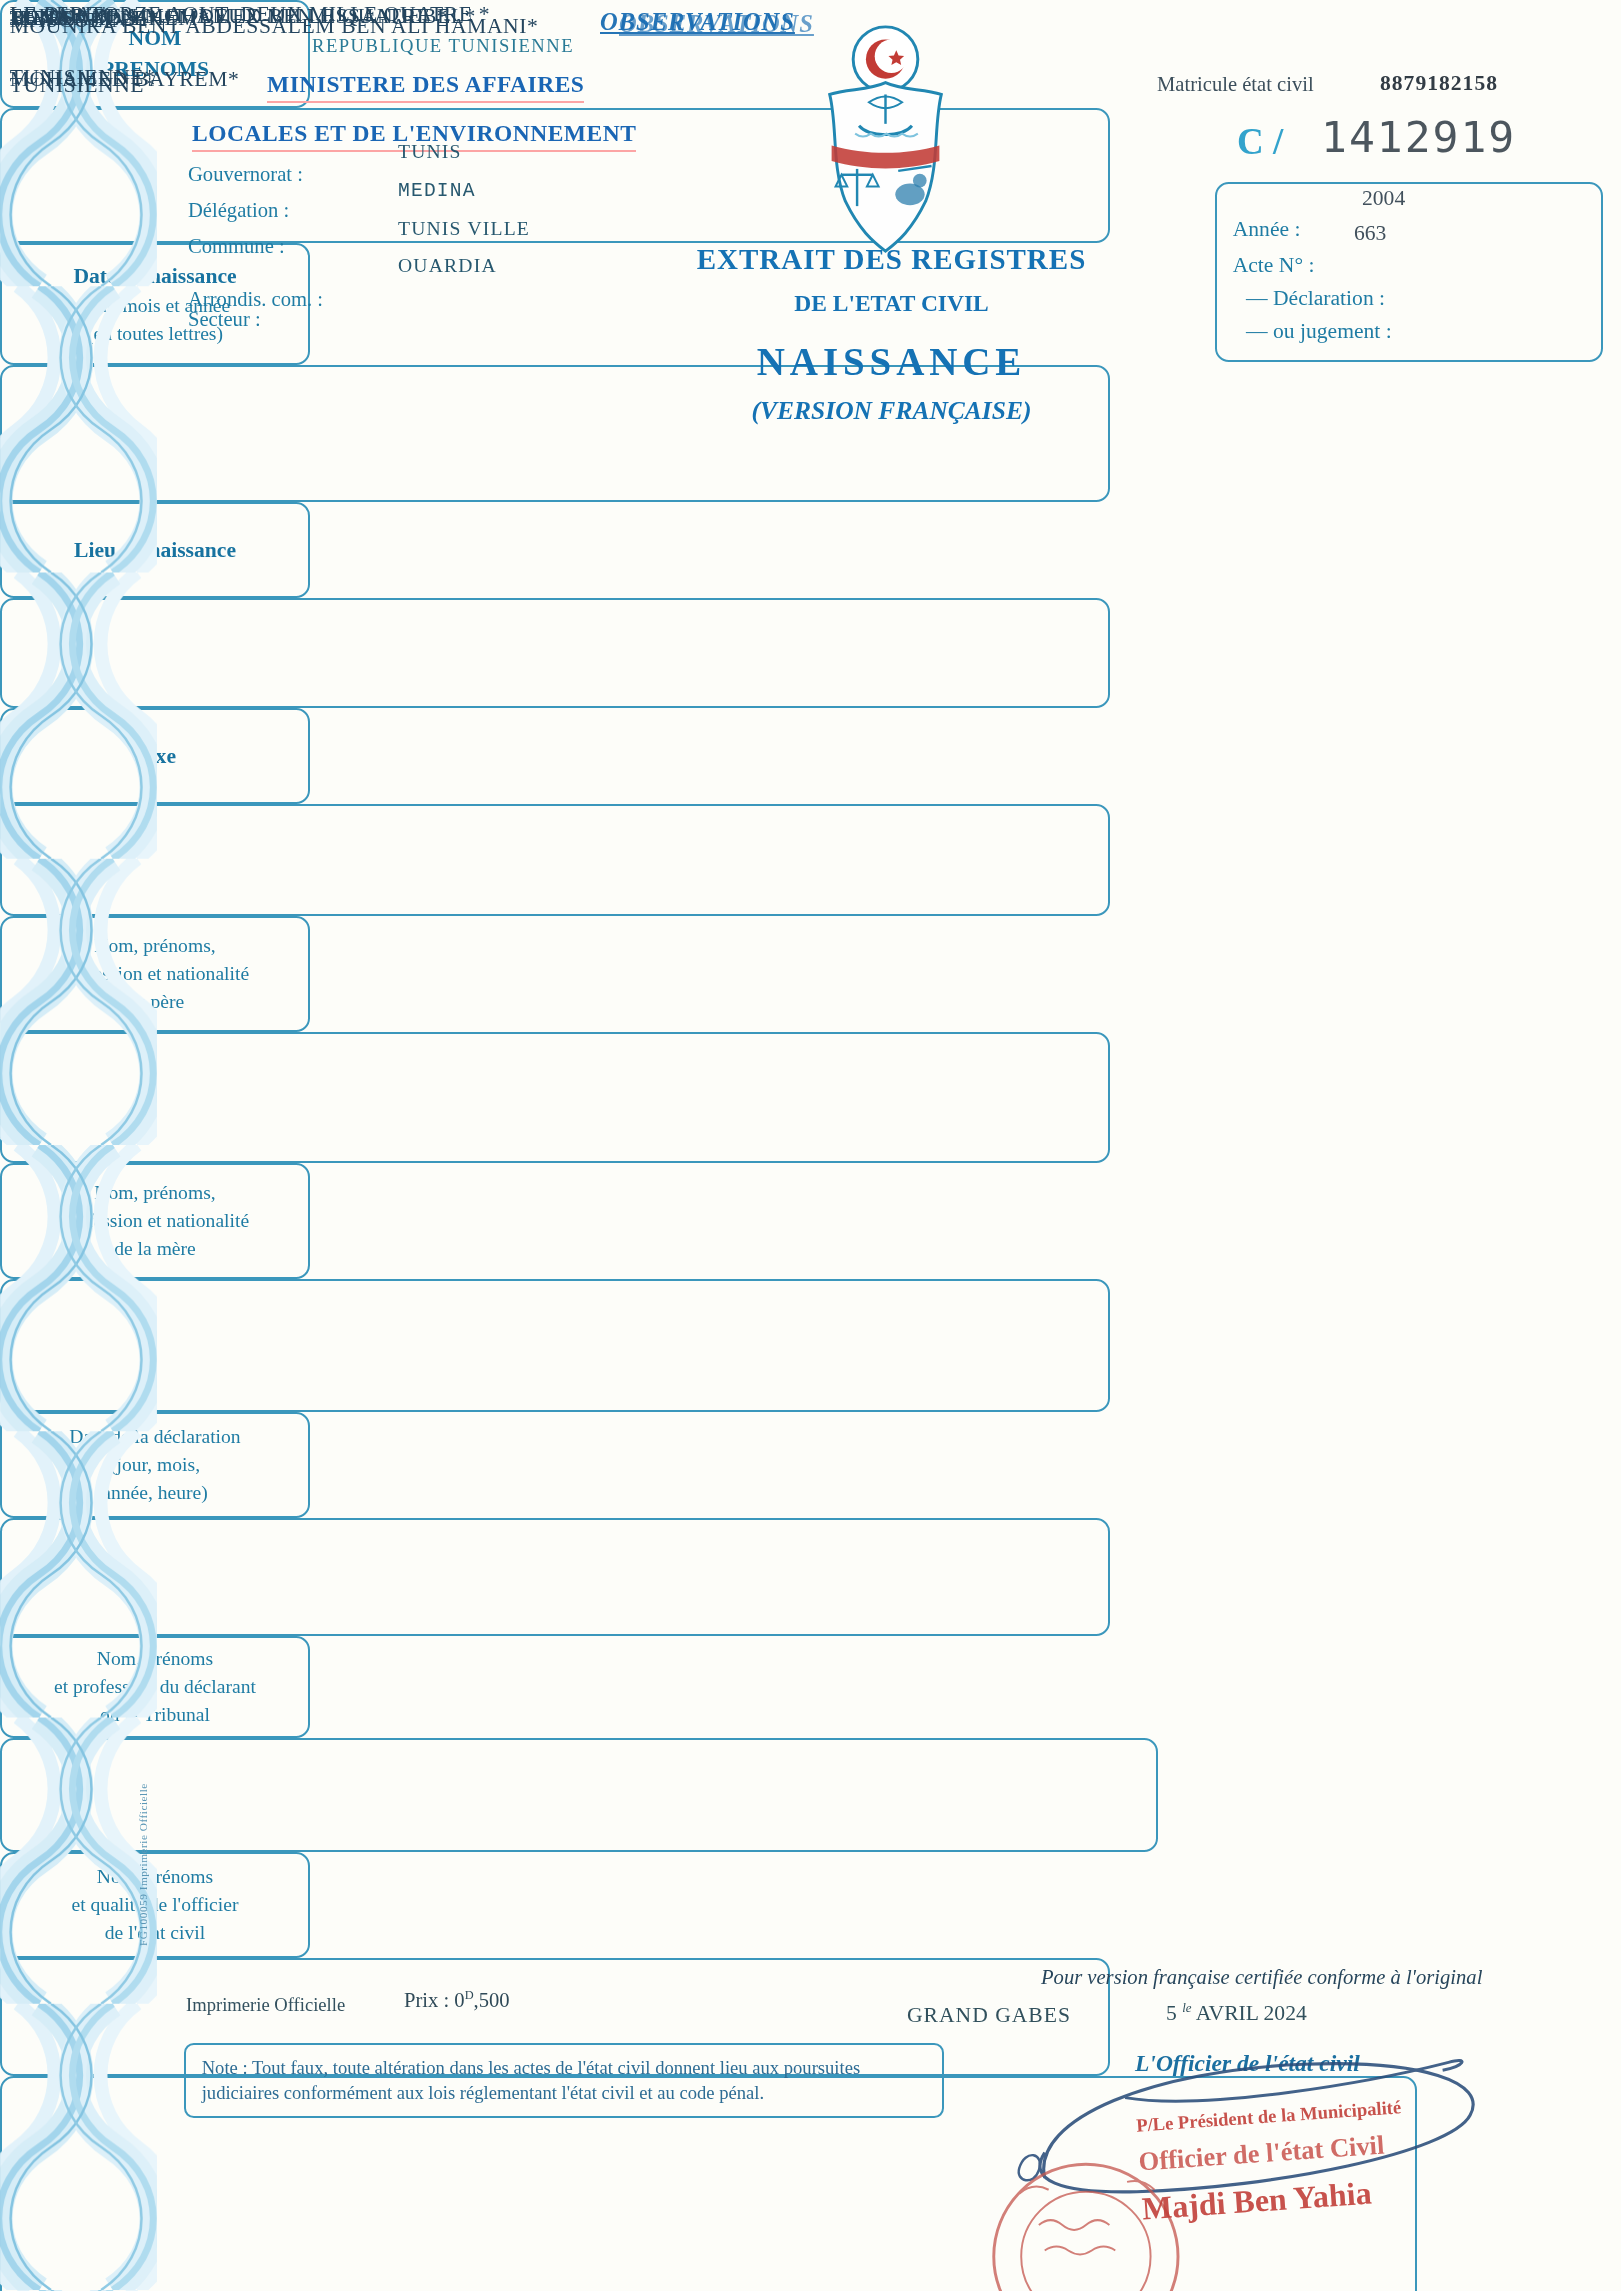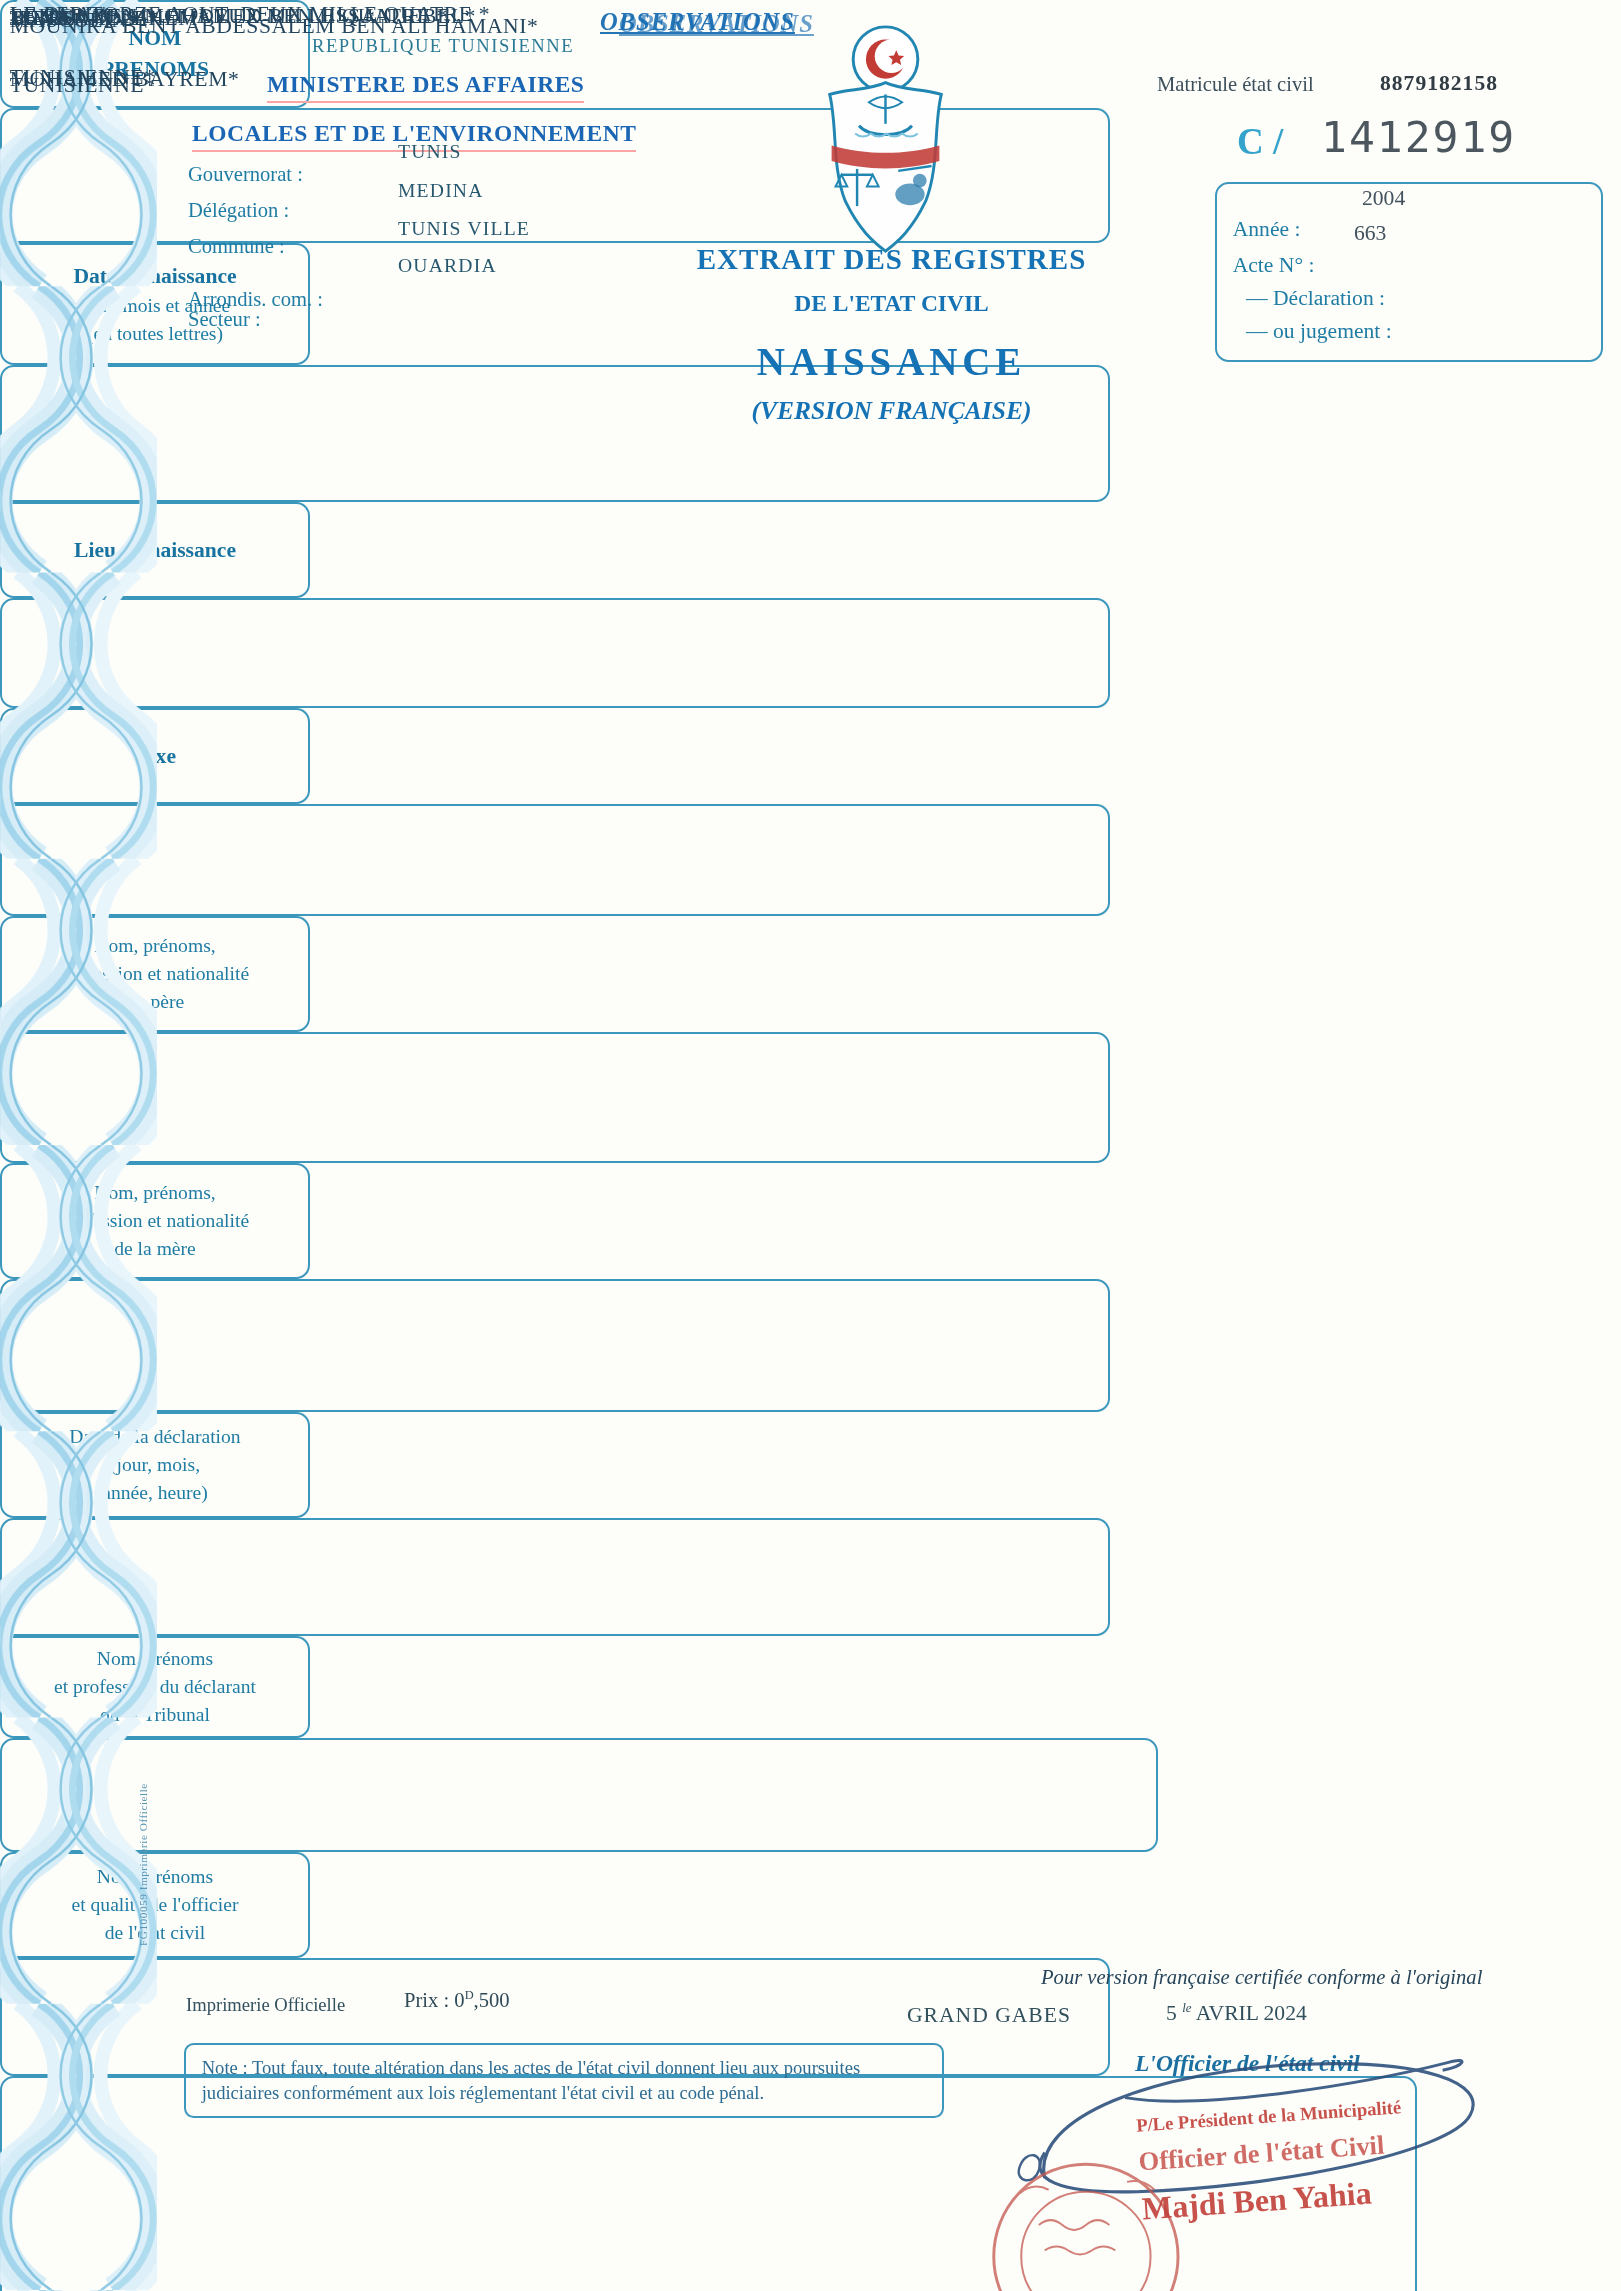--- a/index.html
+++ b/index.html
@@ -63,21 +63,21 @@
   <div class="abs ministry" style="left:267px;top:71px;">MINISTERE DES AFFAIRES</div>
   <div class="abs ministry" style="left:192px;top:120px;">LOCALES ET DE L'ENVIRONNEMENT</div>
 
   <div class="abs loc-label" style="left:188px;top:163px;">Gouvernorat :</div>
   <div class="abs loc-label" style="left:188px;top:199px;">Délégation :</div>
   <div class="abs loc-label" style="left:188px;top:235px;">Commune :</div>
   <div class="abs loc-label" style="left:188px;top:288px;">Arrondis. com. :</div>
   <div class="abs loc-label" style="left:188px;top:308px;">Secteur :</div>
 
   <div class="abs loc-value" style="left:398px;top:141px;">TUNIS</div>
-  <div class="abs loc-value" style="left:398px;top:180px;">MEDINA</div>
+  <div class="abs loc-value" style="left:398px;top:180px;font-family:Liberation Mono, monospace;">MEDINA</div>
   <div class="abs loc-value" style="left:398px;top:218px;">TUNIS VILLE</div>
   <div class="abs loc-value" style="left:398px;top:255px;">OUARDIA</div>
 
   <svg class="abs" style="left:812px;top:19.6px;" width="147" height="240" viewBox="0 0 150 245">
     <circle cx="75" cy="40" r="33" fill="#ffffff" stroke="#2187b2" stroke-width="3"></circle>
     <circle cx="75" cy="40" r="20" fill="#c23b35"></circle>
     <circle cx="81" cy="37" r="17" fill="#ffffff"></circle>
     <path d="M86 31 l2.4 5.2 5.6 .5 -4.2 3.8 1.2 5.5 -5 -2.8 -5 2.8 1.2 -5.5 -4.2 -3.8 5.6 -.5 Z" fill="#c23b35"></path>
     <path d="M75 64 C58 72 36 70 18 76 C26 108 20 150 34 185 C48 214 62 226 75 236 C88 226 102 214 116 185 C130 150 124 108 132 76 C114 70 92 72 75 64 Z" fill="#fefefe" stroke="#2187b2" stroke-width="3"></path>
     <line x1="75" y1="76" x2="75" y2="106" stroke="#2187b2" stroke-width="2.5"></line>

